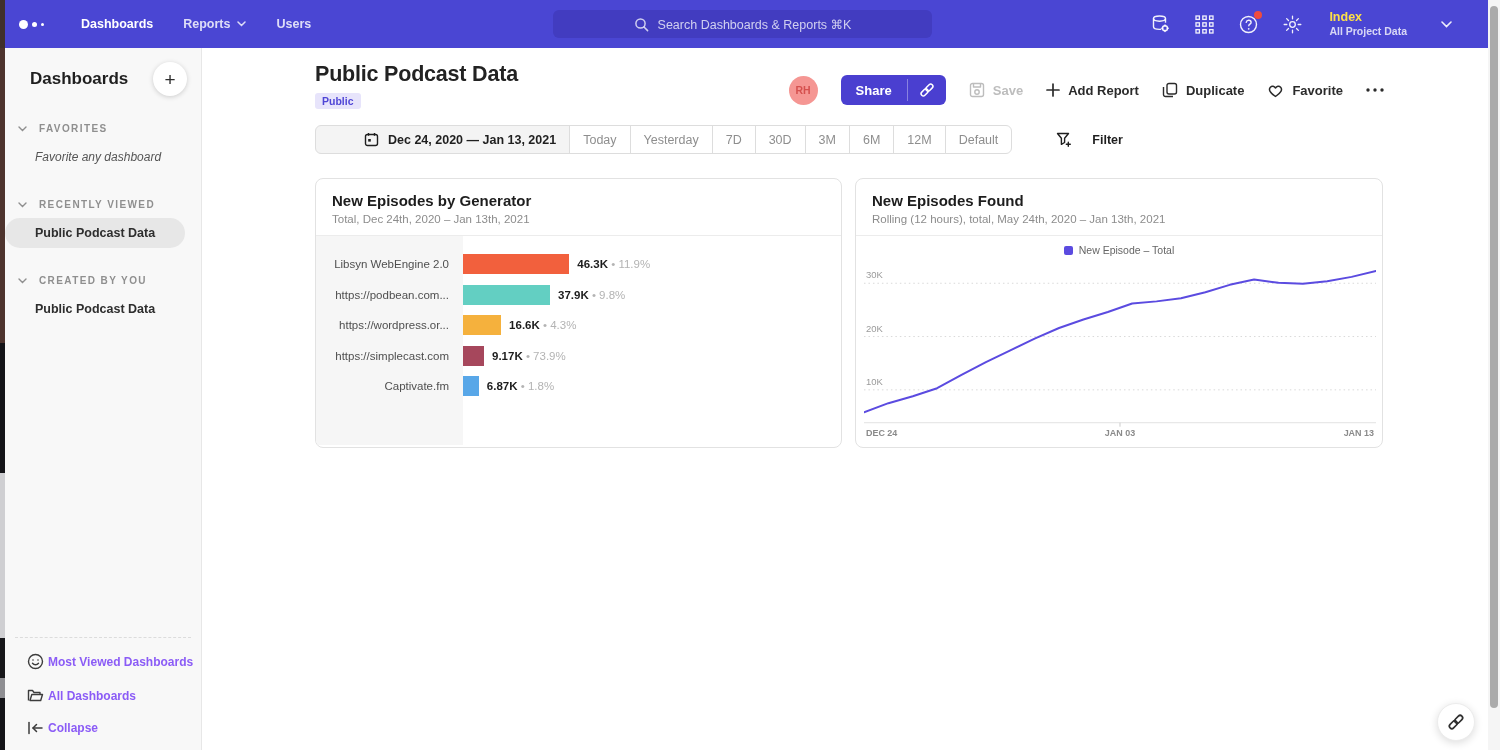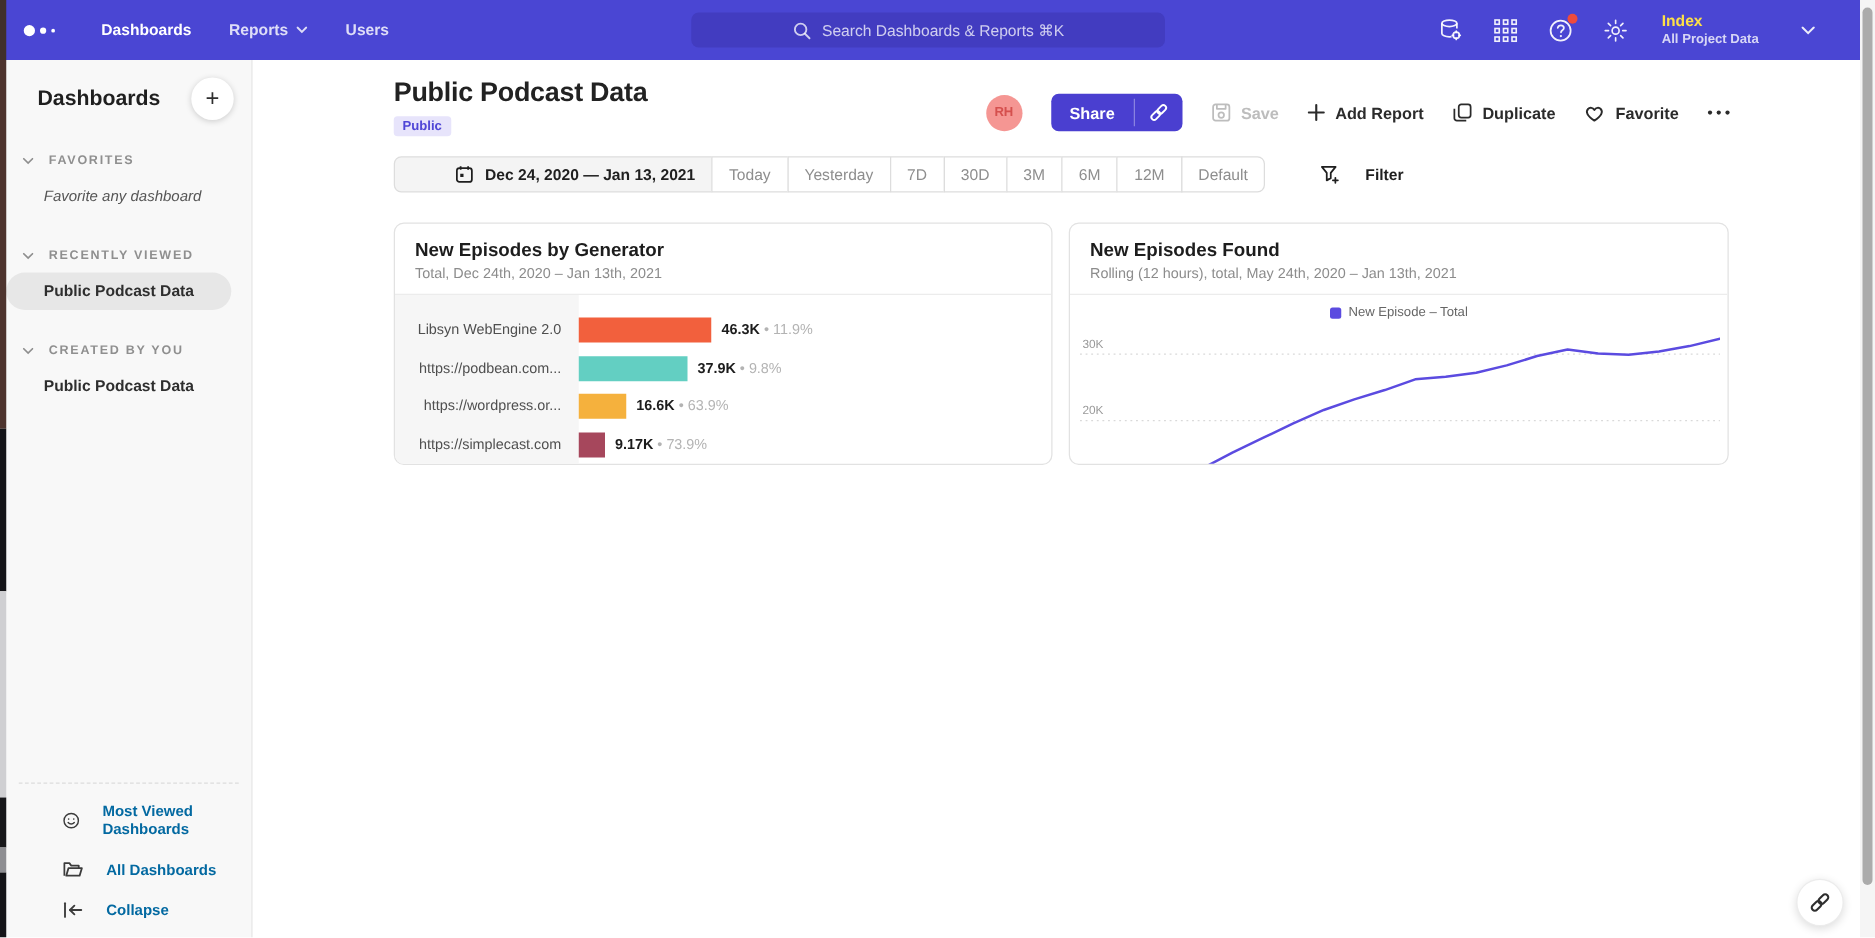--- a/index.html
+++ b/index.html
@@ -47,22 +47,22 @@
   .side-add { width:34px; height:34px; border-radius:50%; border:none; background:#fff;
     box-shadow:0 1px 5px rgba(0,0,0,.18); font-size:19px; color:#2e2e2e; cursor:pointer; line-height:1; }
   .side-section { margin-top:27px; display:flex; align-items:center; gap:12px; padding-left:13px;
     color:#8f8f8f; font-size:10px; font-weight:700; letter-spacing:1.4px; cursor:pointer; }
   .side-item { font-size:12.5px; font-weight:600; color:#2e2e2e; padding:8px 8px 8px 30px;
     margin:8px 16px 0 0; cursor:pointer; }
   .side-item.selected { background:#e7e7e7; border-radius:16px; }
   .side-item.hint { font-style:italic; font-weight:400; color:#555; font-size:12px; }
   .side-footer { position:absolute; left:0; right:0; bottom:6px; padding-top:6px; }
   .side-footer::before { content:""; display:block; border-top:1px dashed #dcdcdc; margin:0 10px 6px; }
-  .foot-item { display:flex; align-items:center; gap:18px; padding:9px 0 9px 22px;
-    font-size:12px; font-weight:700; color:#0369a1; cursor:pointer;margin-left:23px; }
+  .foot-item { display:flex; align-items:center; gap:4px; padding:9px 0 9px 22px;
+    font-size:12px; font-weight:700; color:#8b5cf6; cursor:pointer; }
   .foot-item svg { color:#3c3c3c; }
 
   
   .main { position:absolute; left:202px; top:48px; right:0; bottom:0; background:#fff; }
   .main-inner { margin:0 116px 0 113px; }
   .page-header { display:flex; justify-content:space-between; margin-top:14px; }
   .page-title { font-size:21.5px; font-weight:700; color:#222; letter-spacing:-.2px; }
   .badge { display:inline-block; margin-top:6px; background:#e7e4fb; color:#4f46d6;
     font-size:10.5px; font-weight:600; padding:2px 7px; border-radius:3px; }
   .actions { display:flex; align-items:center; gap:23px; margin-top:13px; height:30px; }
@@ -85,21 +85,21 @@
     font-size:12.5px; font-weight:500; padding:0 13px; display:flex; align-items:center;
     cursor:pointer; font-family:inherit; }
   .seg:first-child { margin-left:0; border-radius:6px 0 0 6px; }
   .seg:last-child { border-radius:0 6px 6px 0; }
   .seg-date { background:#f4f4f4; color:#1f1f1f; font-weight:700; gap:9px;padding-left:48px; }
   .filter-btn { margin-left:38px; display:flex; align-items:center; gap:20px; font-size:12.5px;
     font-weight:700; color:#1f1f1f; background:none; border:none; cursor:pointer; font-family:inherit; }
 
   
   .cards { display:flex; gap:13px; margin-top:24px; }
-  .card { border:1px solid #e2e2e2; border-radius:8px; height:194px; background:#fff; overflow:hidden; }
+  .card { border:1px solid #e2e2e2; border-radius:8px; height:270px; background:#fff; overflow:hidden; }
   .card-bar { width:527px; } .card-line { width:528px; }
   .card-head { padding:13px 16px 10px; border-bottom:1px solid #ececec; }
   .card-title { font-size:15px; font-weight:700; color:#1d1d1d; }
   .card-sub { font-size:11.5px; color:#8c8c8c; margin-top:4px; }
 
   
   .bar-body { position:relative; height:209px; }
   .label-bg { position:absolute; left:0; top:0; bottom:0; width:147px; background:#f6f6f6; }
   .bar-rows { position:relative; padding-top:13px; }
   .bar-row { display:flex; align-items:center; height:30.5px; }
@@ -382,28 +382,35 @@
                 <div class="bar-label">https://podbean.com...</div>
                 <div class="bar-area">
                   <div class="bar" style="background: rgb(99, 207, 194); width: 87px;"></div>
                   <div class="bar-out"><b>37.9K</b><span> • 9.8%</span></div>
                 </div>
               </div>
               <div class="bar-row">
                 <div class="bar-label">https://wordpress.or...</div>
                 <div class="bar-area">
                   <div class="bar" style="background: rgb(245, 177, 61); width: 38.1px;"></div>
-                  <div class="bar-out"><b>16.6K</b><span> • 63.9%</span></div>
+                  <div class="bar-out"><b>16.6K</b><span> • 4.3%</span></div>
                 </div>
               </div>
               <div class="bar-row">
                 <div class="bar-label">https://simplecast.com</div>
                 <div class="bar-area">
                   <div class="bar" style="background: rgb(166, 71, 92); width: 21px;"></div>
                   <div class="bar-out"><b>9.17K</b><span> • 73.9%</span></div>
+                </div>
+              </div>
+              <div class="bar-row">
+                <div class="bar-label">Captivate.fm</div>
+                <div class="bar-area">
+                  <div class="bar" style="background: rgb(88, 167, 232); width: 15.8px;"></div>
+                  <div class="bar-out"><b>6.87K</b><span> • 1.8%</span></div>
                 </div>
               </div>
             </div>
         </div>
       </div>
 
       <div class="card card-line">
         <div class="card-head">
           <div class="card-title">New Episodes Found</div>
           <div class="card-sub">Rolling (12 hours), total, May 24th, 2020 – Jan 13th, 2021</div>

